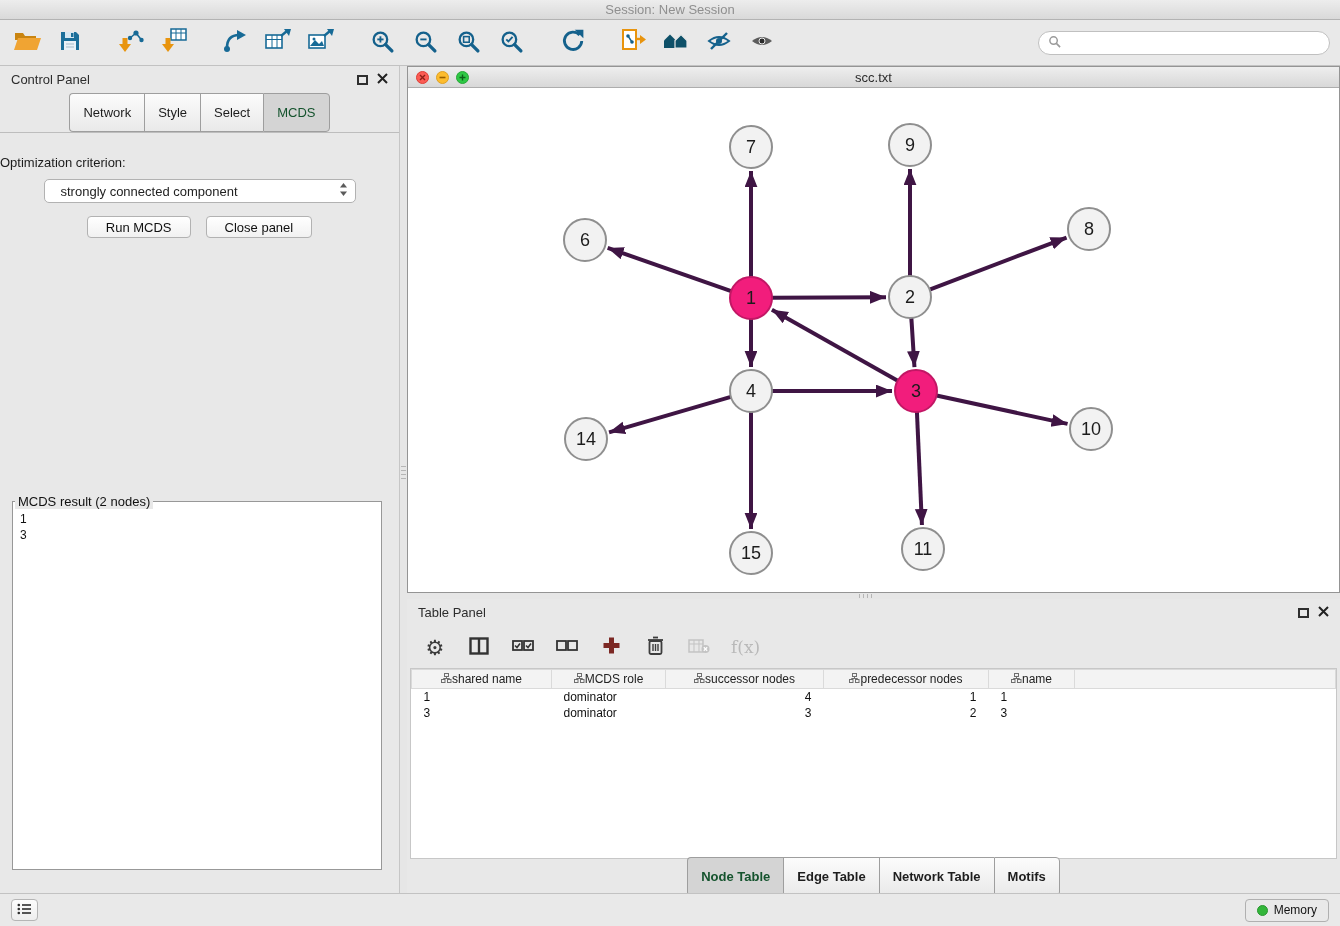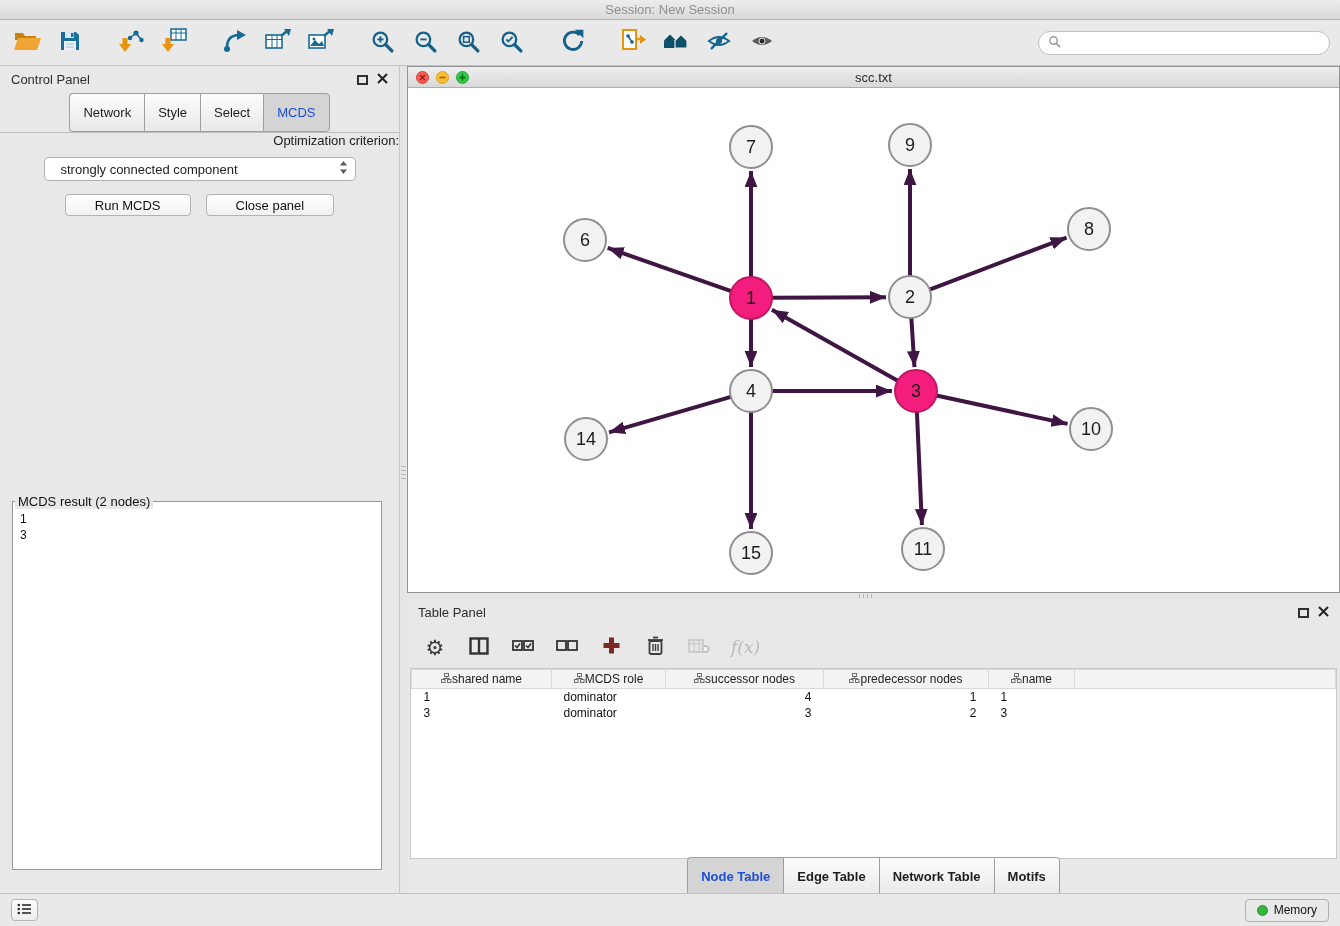--- a/index.html
+++ b/index.html
@@ -16,26 +16,26 @@
 .search input{border:none;outline:none;flex:1;font-size:13px;background:transparent}
 
 .content{flex:1;display:flex;min-height:0}
 .control-panel{width:400px;background:#e8e8e8;position:relative;border-right:1px solid #c6c6c6}
 .panel-header{height:27px;display:flex;align-items:center;padding:0 11px;font-size:13px;color:#2d2d2d}
 .ph-actions{margin-left:auto;display:flex;gap:9px;align-items:center}
 .cp-tabrow{display:flex;justify-content:center;border-bottom:1px solid #bdbdbd;padding-bottom:0}
 .tab{font-size:13px;padding:11px 13px;background:linear-gradient(#fcfcfc,#e9e9e9);border:1px solid #9e9e9e;border-right:none;color:#1d1d1d;cursor:pointer}
 .tab:first-child{border-radius:4px 0 0 4px}
 .tab:last-child{border-right:1px solid #9e9e9e;border-radius:0 4px 4px 0}
-.tab.active{background:#d4d4d4;color:#1d4ed8}
-.opt-label{text-align:right;font-size:13px;color:#1c1c1c}
+.tab.active{background:#d4d4d4;color:#14532d}
+.opt-label{text-align:left;font-size:13px;margin-top:22px;color:#1c1c1c}
 .mac-select{width:312px;height:24px;margin:9px auto 0;background:#fff;border:1px solid #b2b2b2;border-radius:5px;display:flex;align-items:center;padding:0 7px 0 16px;font-size:13px;cursor:pointer}
 .mac-select .val{flex:1}
 .btn-row{display:flex;justify-content:center;gap:15px;margin-top:13px}
-.mac-btn{height:22px;padding:0 29px;font-size:13px;background:linear-gradient(#ffffff,#f1f1f1);border:1px solid #b2b2b2;border-radius:4px;color:#111;cursor:pointer}
+.mac-btn{height:22px;padding:0 18px;font-size:13px;background:linear-gradient(#ffffff,#f1f1f1);border:1px solid #b2b2b2;border-radius:4px;color:#111;cursor:pointer}
 fieldset.result{position:absolute;left:12px;right:17px;top:428px;height:376px;border:1px solid #989898;background:#fff}
 fieldset.result legend{font-size:13px;color:#111;background:#e8e8e8;padding:0 3px;margin-left:2px}
 .result-lines{font-size:12px;padding:2px 7px;line-height:16px;color:#111}
 
 .vsplit{width:7px;background:#e6e6e6;position:relative}
 .vsplit .grip{position:absolute;top:400px;left:1px;width:5px;height:16px;background:repeating-linear-gradient(#b5b5b5 0 1px,transparent 1px 4px)}
 .hsplit{height:6px;background:#e6e6e6;position:relative}
 .hsplit .grip{position:absolute;left:452px;top:1px;height:4px;width:16px;background:repeating-linear-gradient(90deg,#b5b5b5 0 1px,transparent 1px 4px)}
 
 .right-col{flex:1;display:flex;flex-direction:column;min-width:0}
@@ -47,21 +47,21 @@
 .t-red{background:#fb5c54;border:1px solid #de3e36}
 .t-yellow{background:#fdbc2e;border:1px solid #dfa123}
 .t-green{background:#2ec845;border:1px solid #27a737}
 .net-canvas{flex:1;background:#fff;position:relative;overflow:hidden}
 #graph-svg{position:absolute;left:0;top:0}
 
 .table-panel{flex:1;background:#e8e8e8;display:flex;flex-direction:column;min-height:0}
 .tp-toolbar{height:42px;display:flex;align-items:center;padding:0 16px;gap:20px;flex:0 0 auto}
 .tp-btn{background:none;border:none;display:flex;align-items:center;justify-content:center;min-width:24px;height:30px;cursor:pointer}
 .gear-glyph{font-size:21px;color:#3a3a3a;line-height:1}
-.fx{font-family:"DejaVu Serif",serif;font-style:italic;font-size:17px;color:#b9b9b9}
+.fx{font-family:"DejaVu Serif",serif;font-size:17px;color:#b9b9b9}
 .table-wrap{flex:1;margin:0 3px;background:#fff;border:1px solid #c7c7c7;overflow:hidden}
 table{border-collapse:collapse;width:100%;font-size:12px;table-layout:fixed}
 th{background:#f3f3f3;border:1px solid #dadada;height:19px;font-weight:normal;text-align:center;padding:0 4px;color:#222;white-space:nowrap;overflow:hidden}
 th .hwrap{display:flex;align-items:center;justify-content:center;}
 td{height:16px;padding:0 12px;color:#111;white-space:nowrap;overflow:hidden}
 td.al-right{text-align:right}
 td.al-left{text-align:left}
 .tp-tabs{height:34px;display:flex;justify-content:center;align-items:center;flex:0 0 auto}
 .tp-tabs .tab{font-weight:bold}
 .tp-tabs .tab.active{font-weight:bold}

